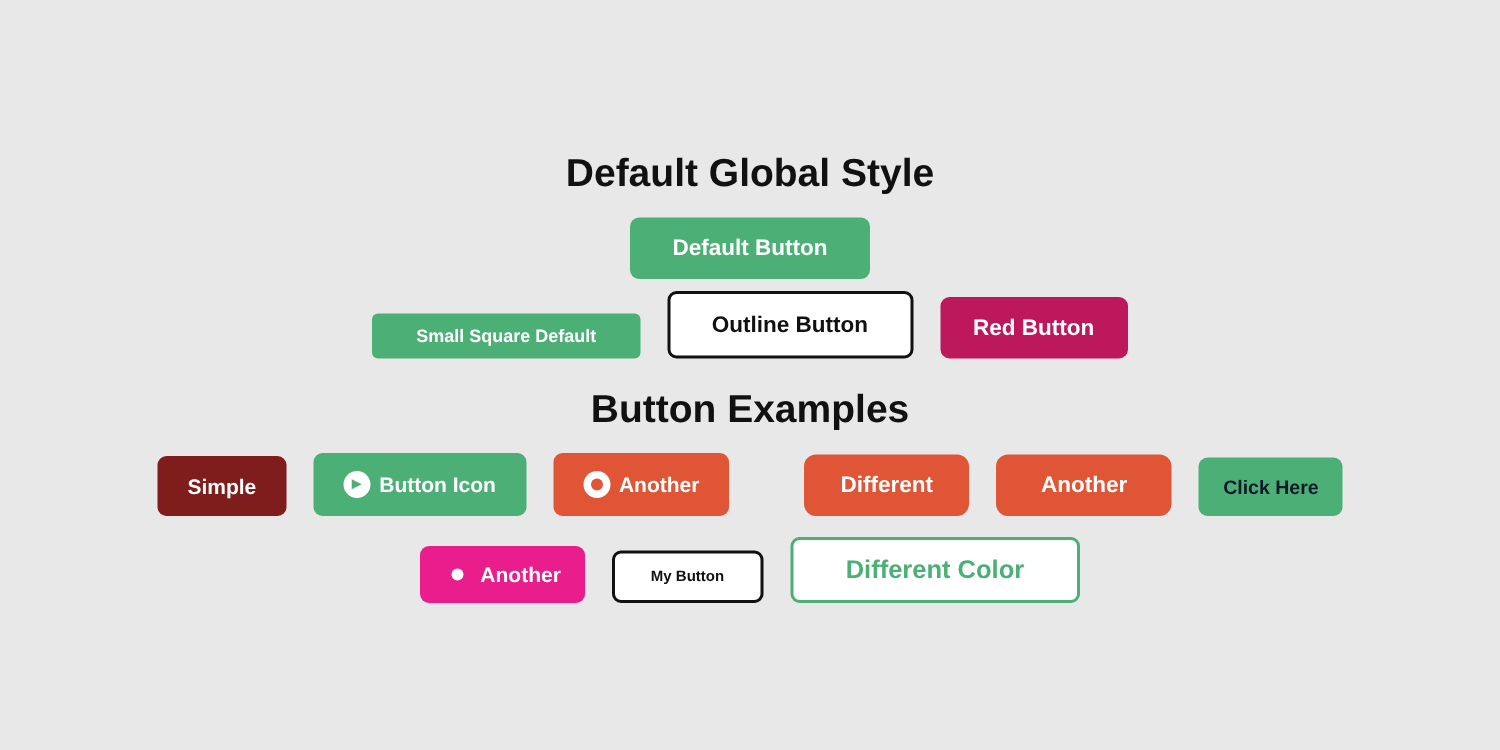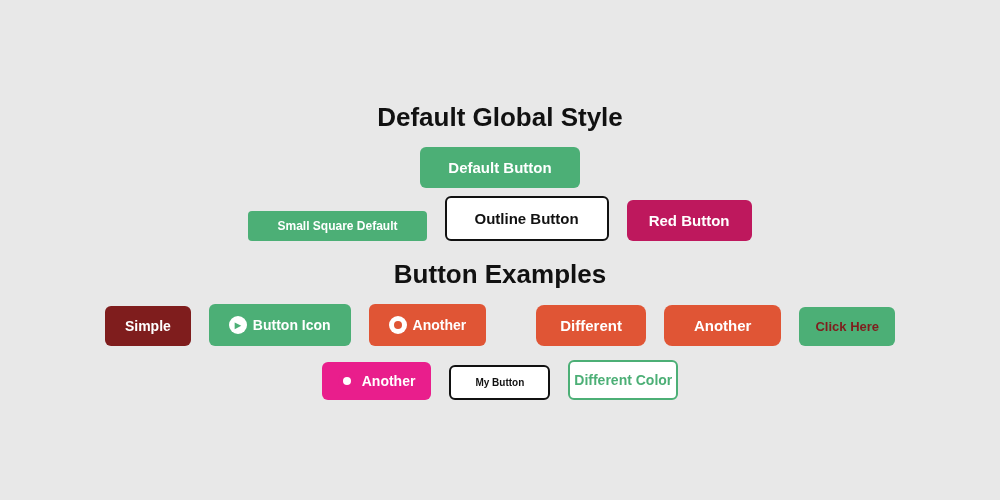--- a/index.html
+++ b/index.html
@@ -144,21 +144,21 @@
       color: #fff;
       border-radius: 8px;
       padding: 12px 30px;
       font-size: 15px;
       font-weight: 800;
     }
 
     
     .btn-click-here {
       background: #4caf76;
-      color: #7f1d1d;
+      color: #0f172a;
       border-radius: 6px;
       padding: 12px 16px;
       font-size: 13px;
     }
 
     
     
     .btn-another-pink {
       background: #e91e8c;
       color: #fff;
@@ -176,22 +176,22 @@
       padding: 10px 24px;
       font-size: 10px;
     }
 
     
     .btn-different-color {
       background: #fff;
       color: #4caf76;
       border: 2.5px solid #4caf76;
       border-radius: 6px;
-      padding: 10px 4px;
-      font-size: 14px;
+      padding: 10px 35px;
+      font-size: 17px;
     }
 
     
     .icon-circle {
       width: 18px;
       height: 18px;
       border-radius: 50%;
       background: #fff;
       display: inline-flex;
       align-items: center;

